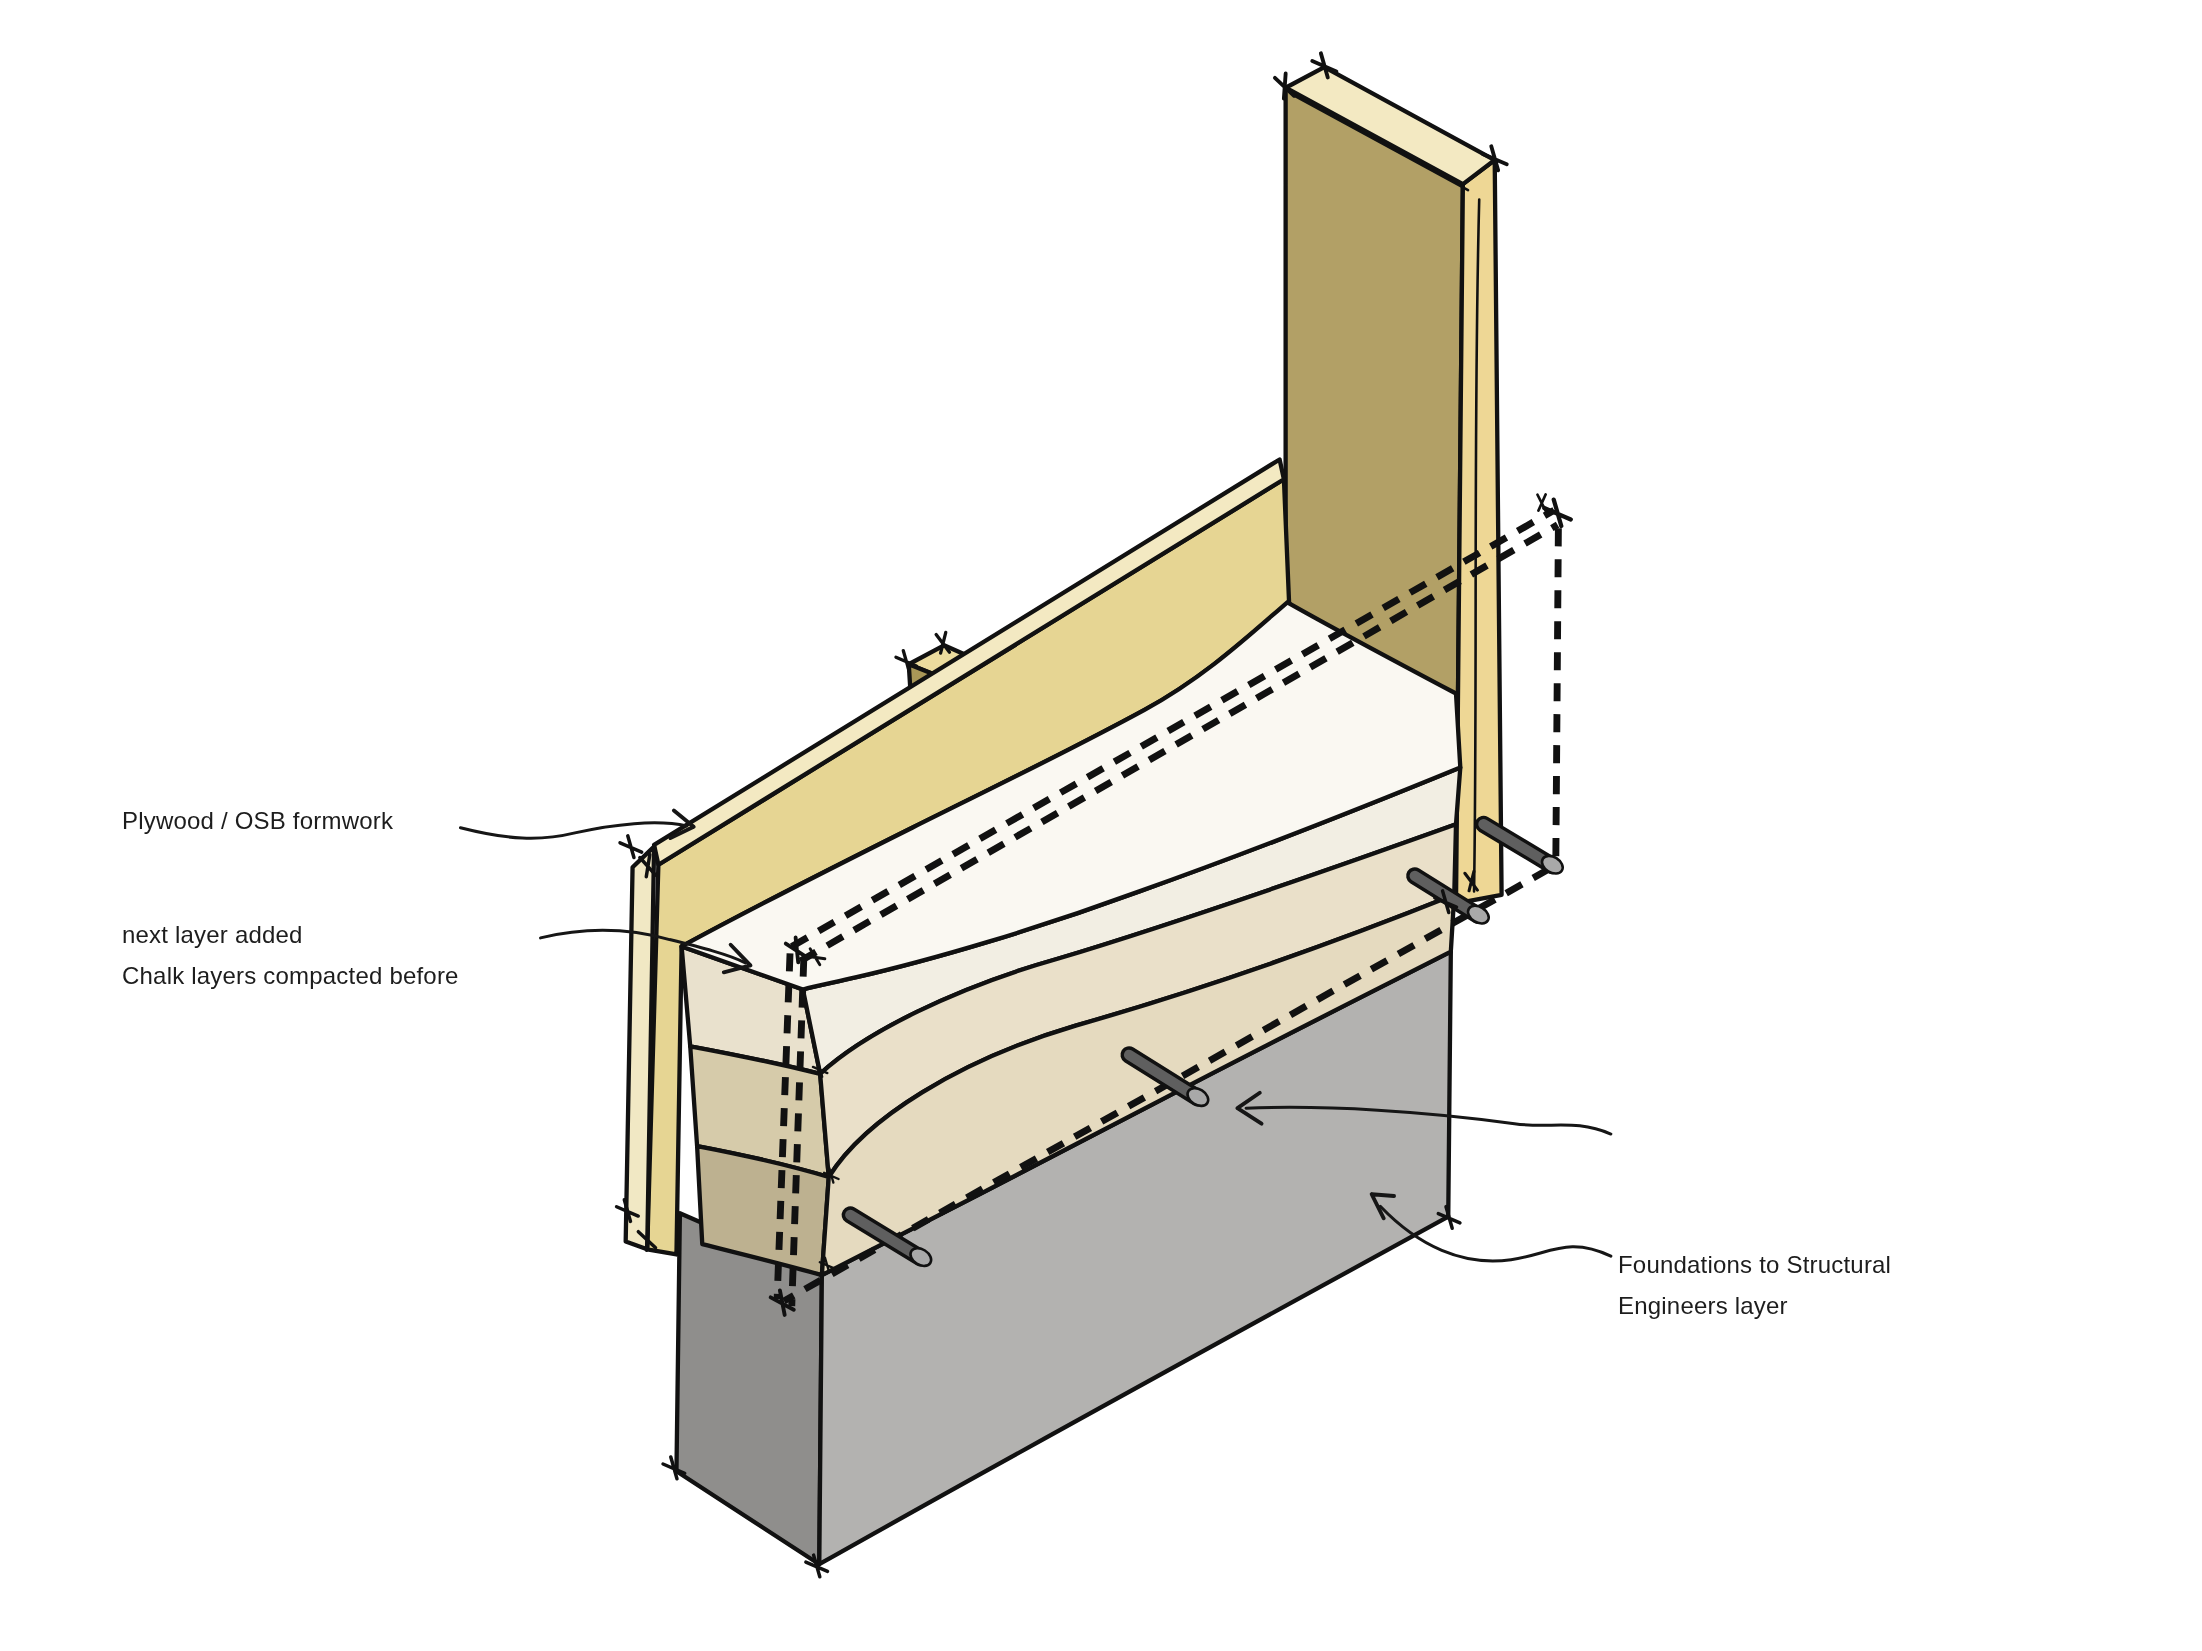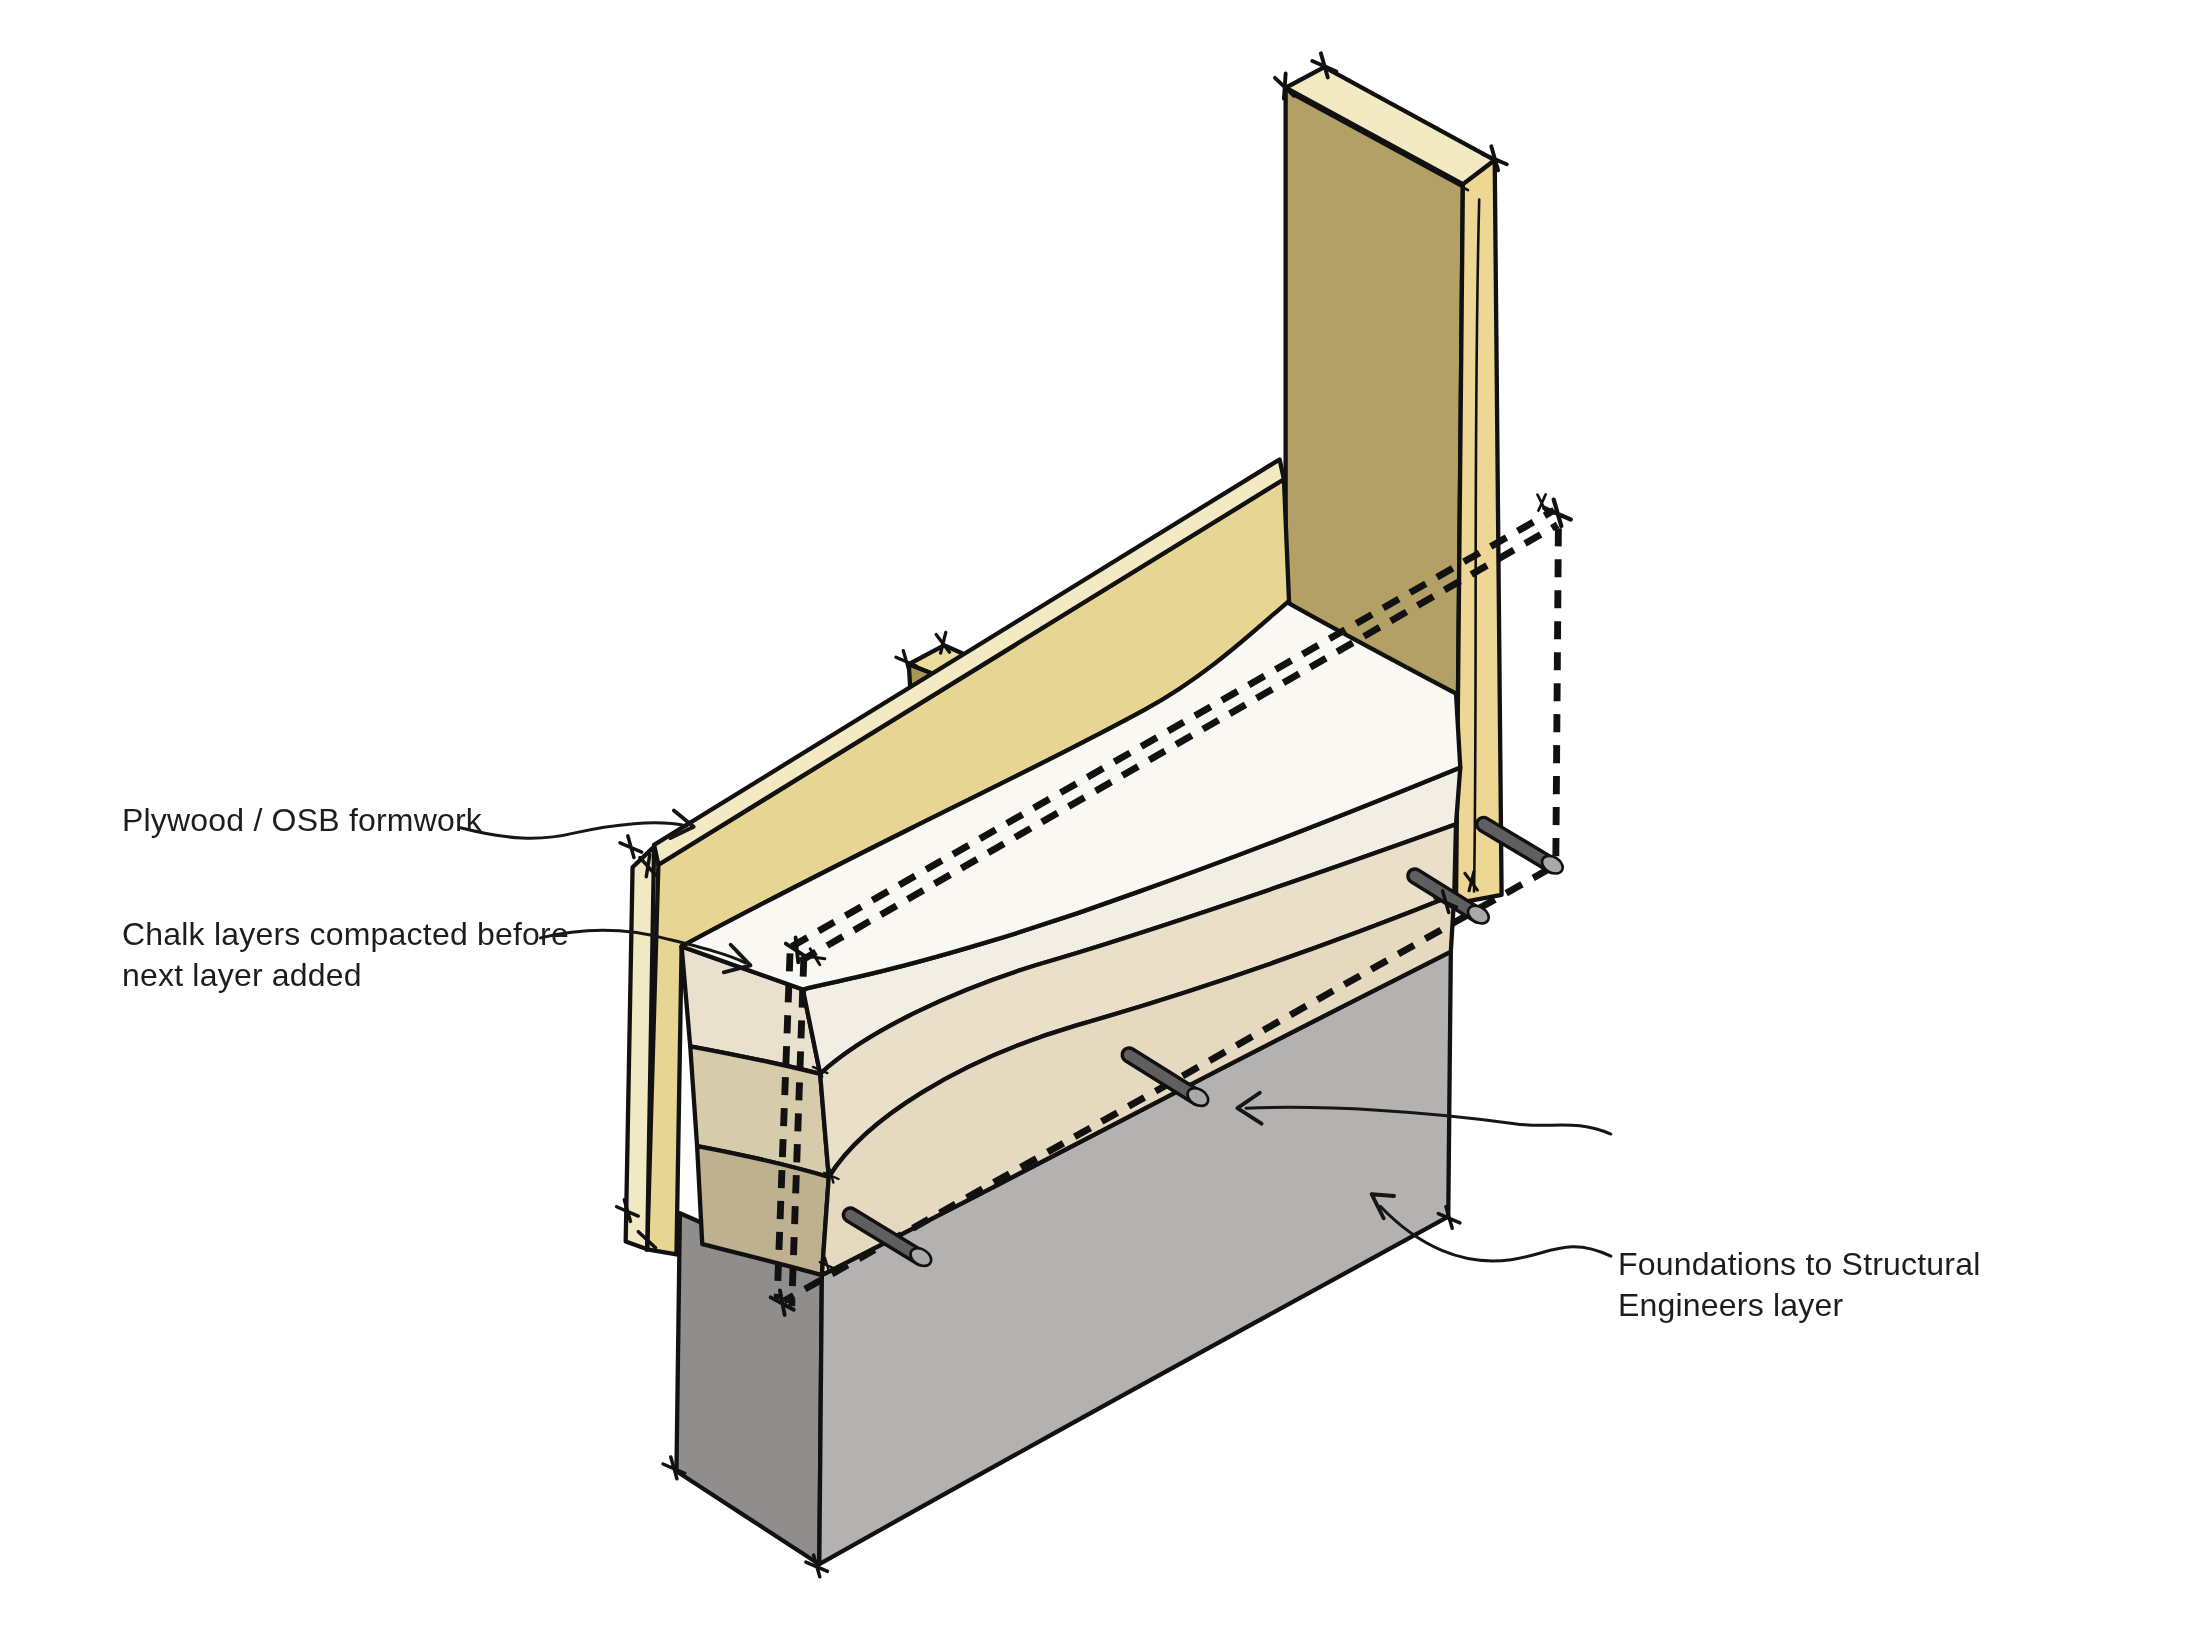--- a/index.html
+++ b/index.html
@@ -3,21 +3,21 @@
 <meta charset="utf-8">
 <style>
   html,body{margin:0;padding:0;}
   body{
     width:2203px;height:1652px;background:#ffffff;position:relative;
     font-family:"Liberation Sans", sans-serif;overflow:hidden;
   }
   #stage{position:absolute;inset:0;}
   svg{position:absolute;left:0;top:0;}
   .label{
-    position:absolute;color:#1d1d1d;font-size:32px;line-height:41px;
+    position:absolute;color:#1d1d1d;font-size:24px;line-height:41px;
     white-space:nowrap;letter-spacing:0.2px;
   }
   .outline{stroke:#111111;stroke-width:5;stroke-linejoin:round;stroke-linecap:round;}
   .thin{stroke:#111111;stroke-width:3;fill:none;stroke-linecap:round;}
   .dash{stroke:#111111;stroke-width:8;fill:none;stroke-dasharray:21 15;stroke-linecap:butt;}
   .leader{stroke:#161616;stroke-width:3.5;fill:none;stroke-linecap:round;}
   .arrow{stroke:#161616;stroke-width:4.5;fill:none;stroke-linecap:round;stroke-linejoin:round;}
   .xmark{stroke:#111111;stroke-width:4.5;fill:none;stroke-linecap:round;}
   .rod-outline{stroke:#111111;stroke-width:20;stroke-linecap:round;}
   .rod-body{stroke-width:12;stroke-linecap:round;}
@@ -165,22 +165,22 @@
     <path class="leader" d="M 1872 1460 C 1822 1436 1800 1458 1756 1464 C 1700 1472 1648 1448 1604 1402"></path>
     <path class="arrow" d="M 1620 1390 L 1594 1388 M 1608 1416 L 1594 1388"></path>
   </g>
 </svg>
 
   <div class="label" style="left:122px; top:800px;">
     <div>Plywood / OSB formwork</div>
   </div>
 
   <div class="label" style="left:122px; top:914px;">
+    <div>next layer added</div>
     <div>Chalk layers compacted before</div>
-    <div>next layer added</div>
   </div>
 
   <div class="label" style="left:1618px; top:1108px;">
   </div>
 
   <div class="label" style="left:1618px; top:1236px;margin-top:8px;">
     <div>Foundations to Structural</div>
     <div>Engineers layer</div>
   </div>
 

